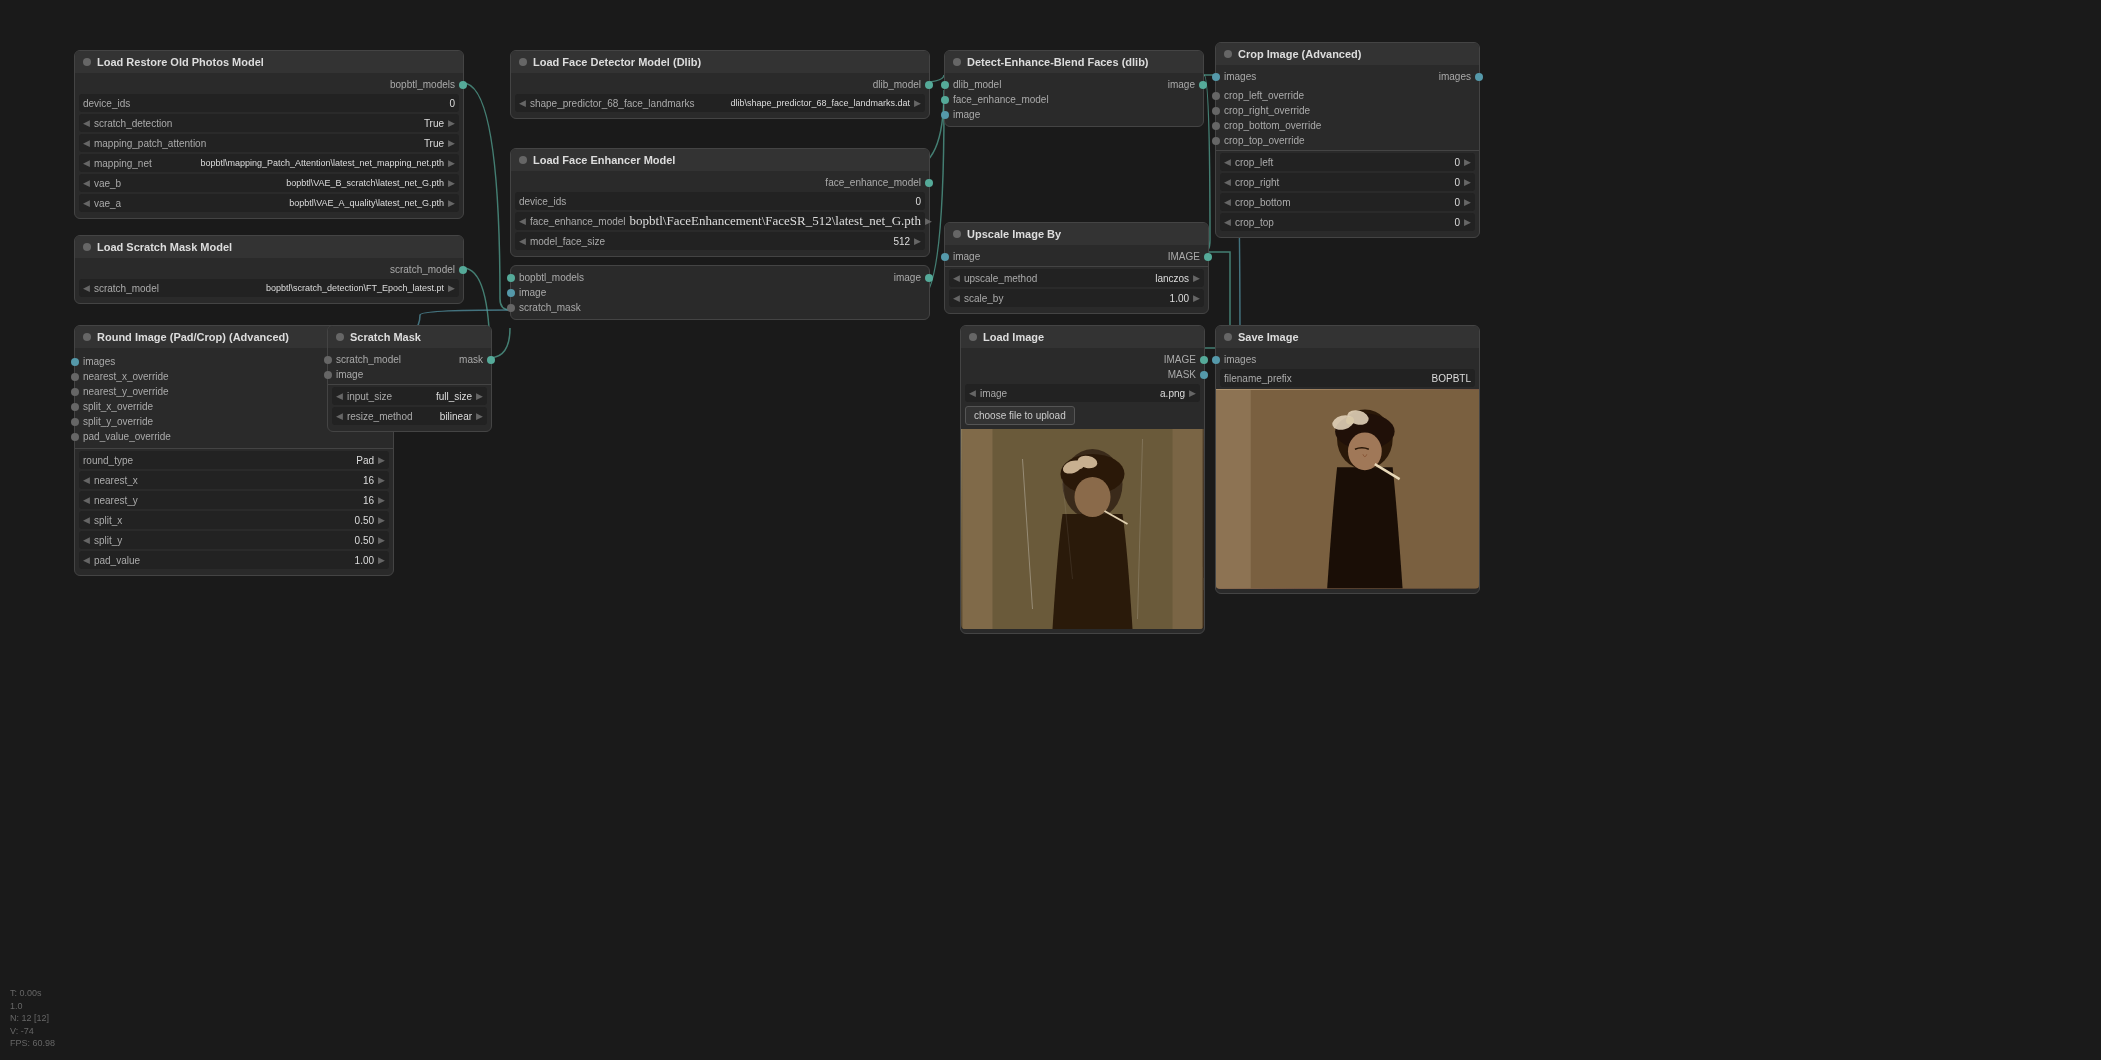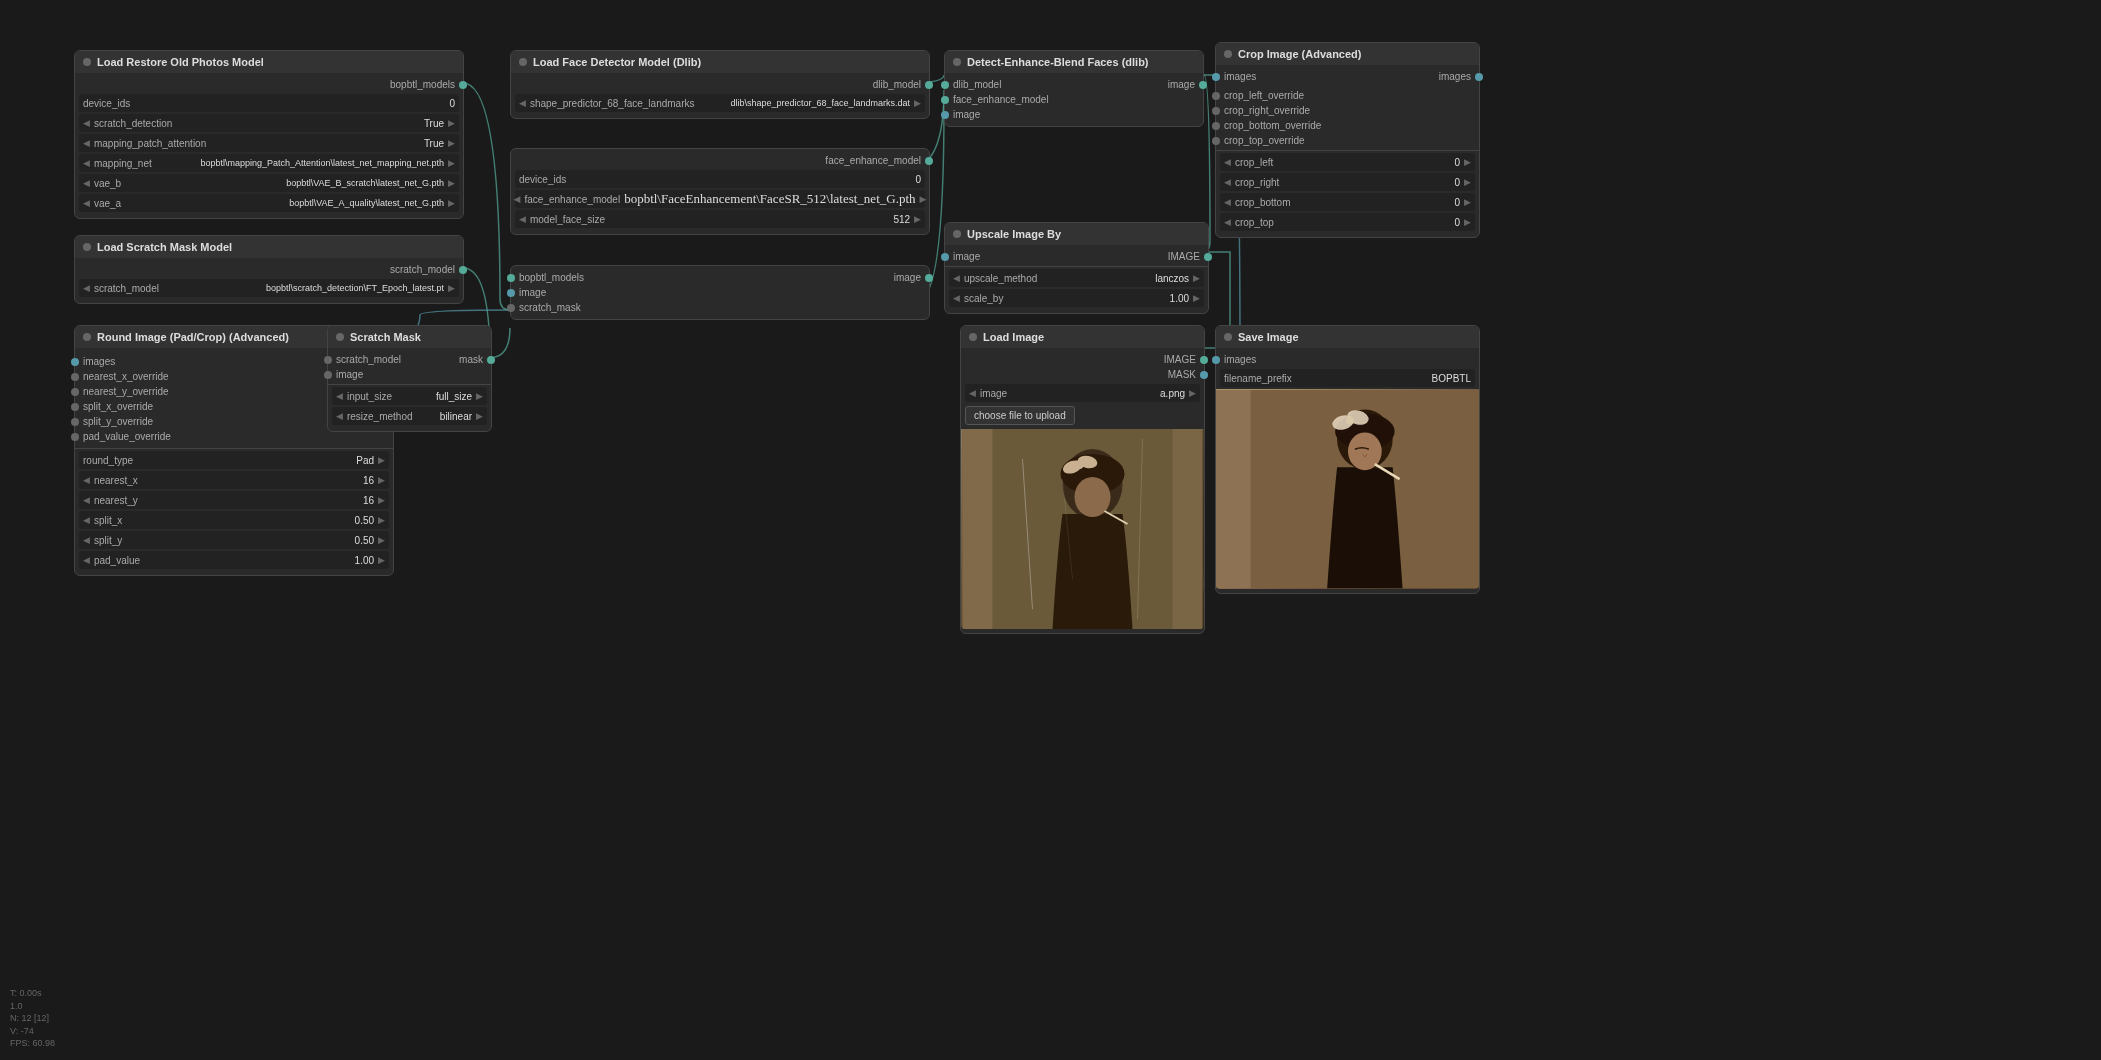--- a/index.html
+++ b/index.html
@@ -68,21 +68,20 @@
     }
     .field-row {
       display: flex;
       align-items: center;
       margin: 2px 4px;
       background: #222;
       border-radius: 3px;
       min-height: 18px;
       padding: 1px 4px;
       gap: 4px;
-      justify-content: center;
     }
     .field-row .arrow {
       color: #666;
       font-size: 9px;
     }
     .field-label {
       font-size: 10px;
       color: #aaa;
       flex: 1;
     }
@@ -411,20 +410,24 @@
       <div class="field-row">
         <span class="arrow">◀</span>
         <span class="field-label">shape_predictor_68_face_landmarks</span>
         <span class="field-value" style="font-size:9px;">dlib\shape_predictor_68_face_landmarks.dat</span>
         <span class="arrow">▶</span>
       </div>
     </div>
   </div>
 
   <div class="node" style="left:510px;top:148px;width:420px;">
+    <div class="node-header">
+      <div class="node-dot"></div>
+      <span>Load Face Enhancer Model</span>
+    </div>
     <div class="node-body">
       <div class="output-port-row" style="position:relative;">
         <span class="port-label">face_enhance_model</span>
         <div class="port green right"></div>
       </div>
       <div class="field-row">
         <span class="field-label">device_ids</span>
         <span class="field-value">0</span>
       </div>
       <div class="field-row">

